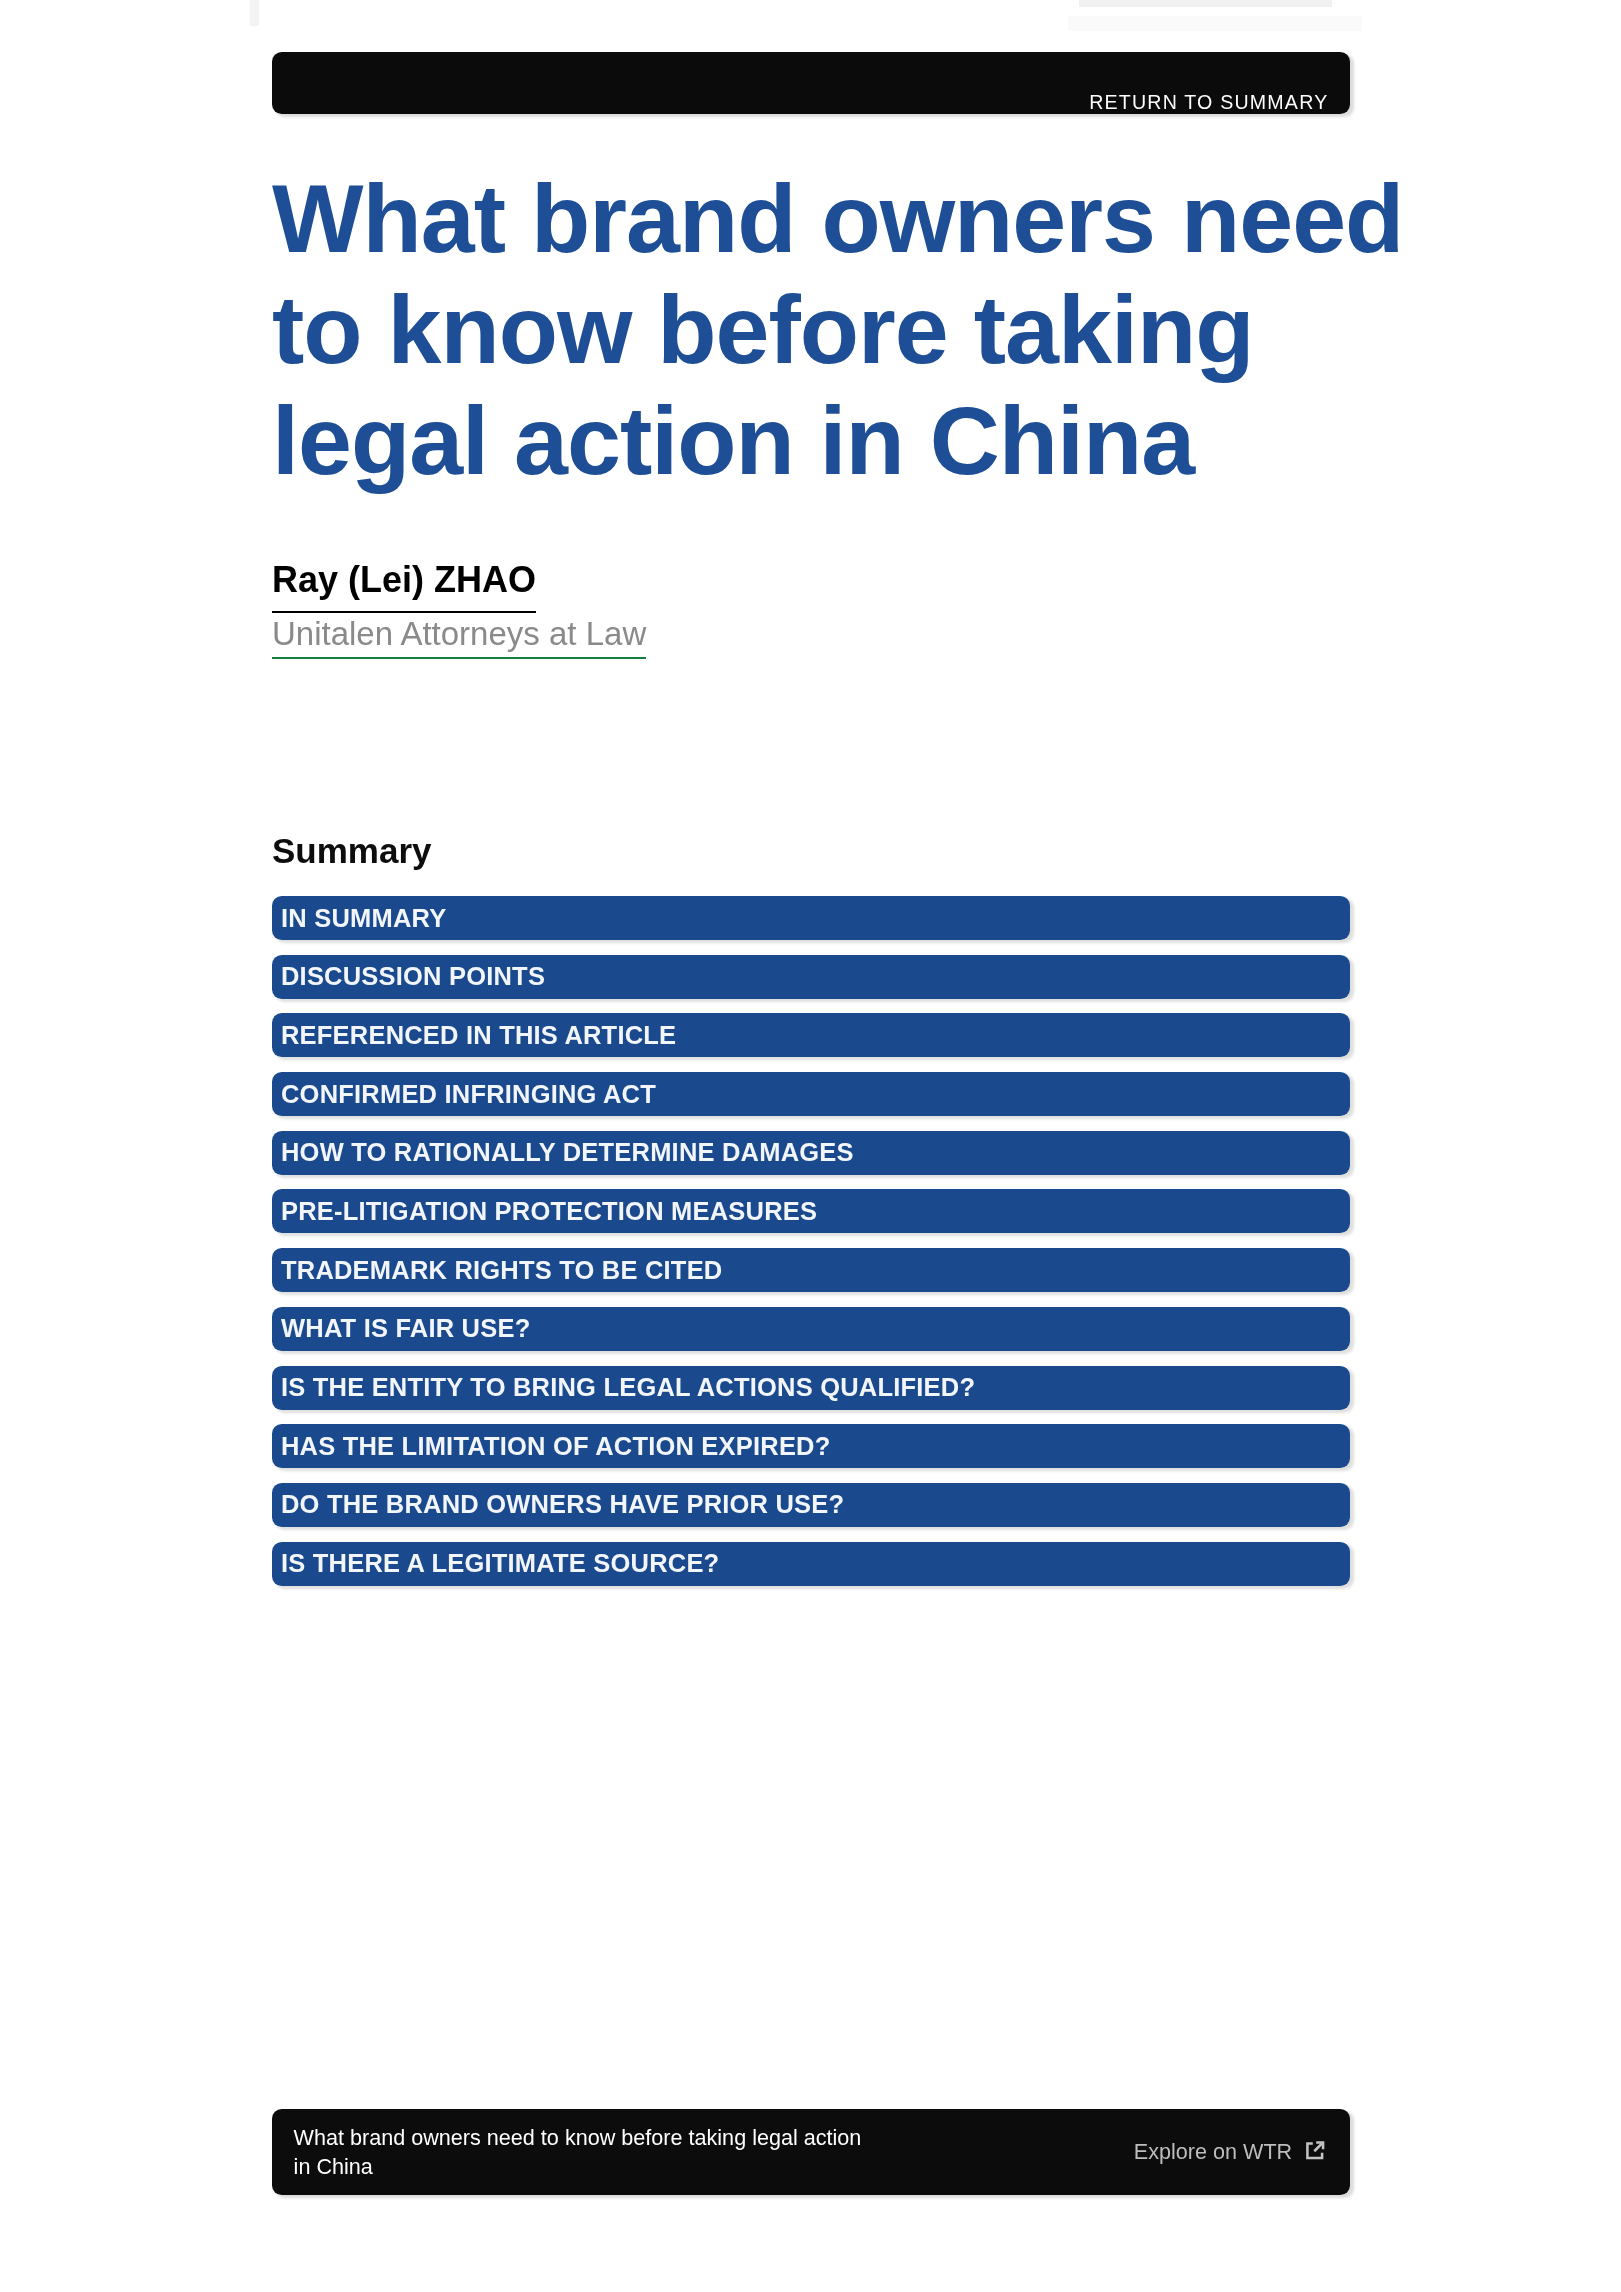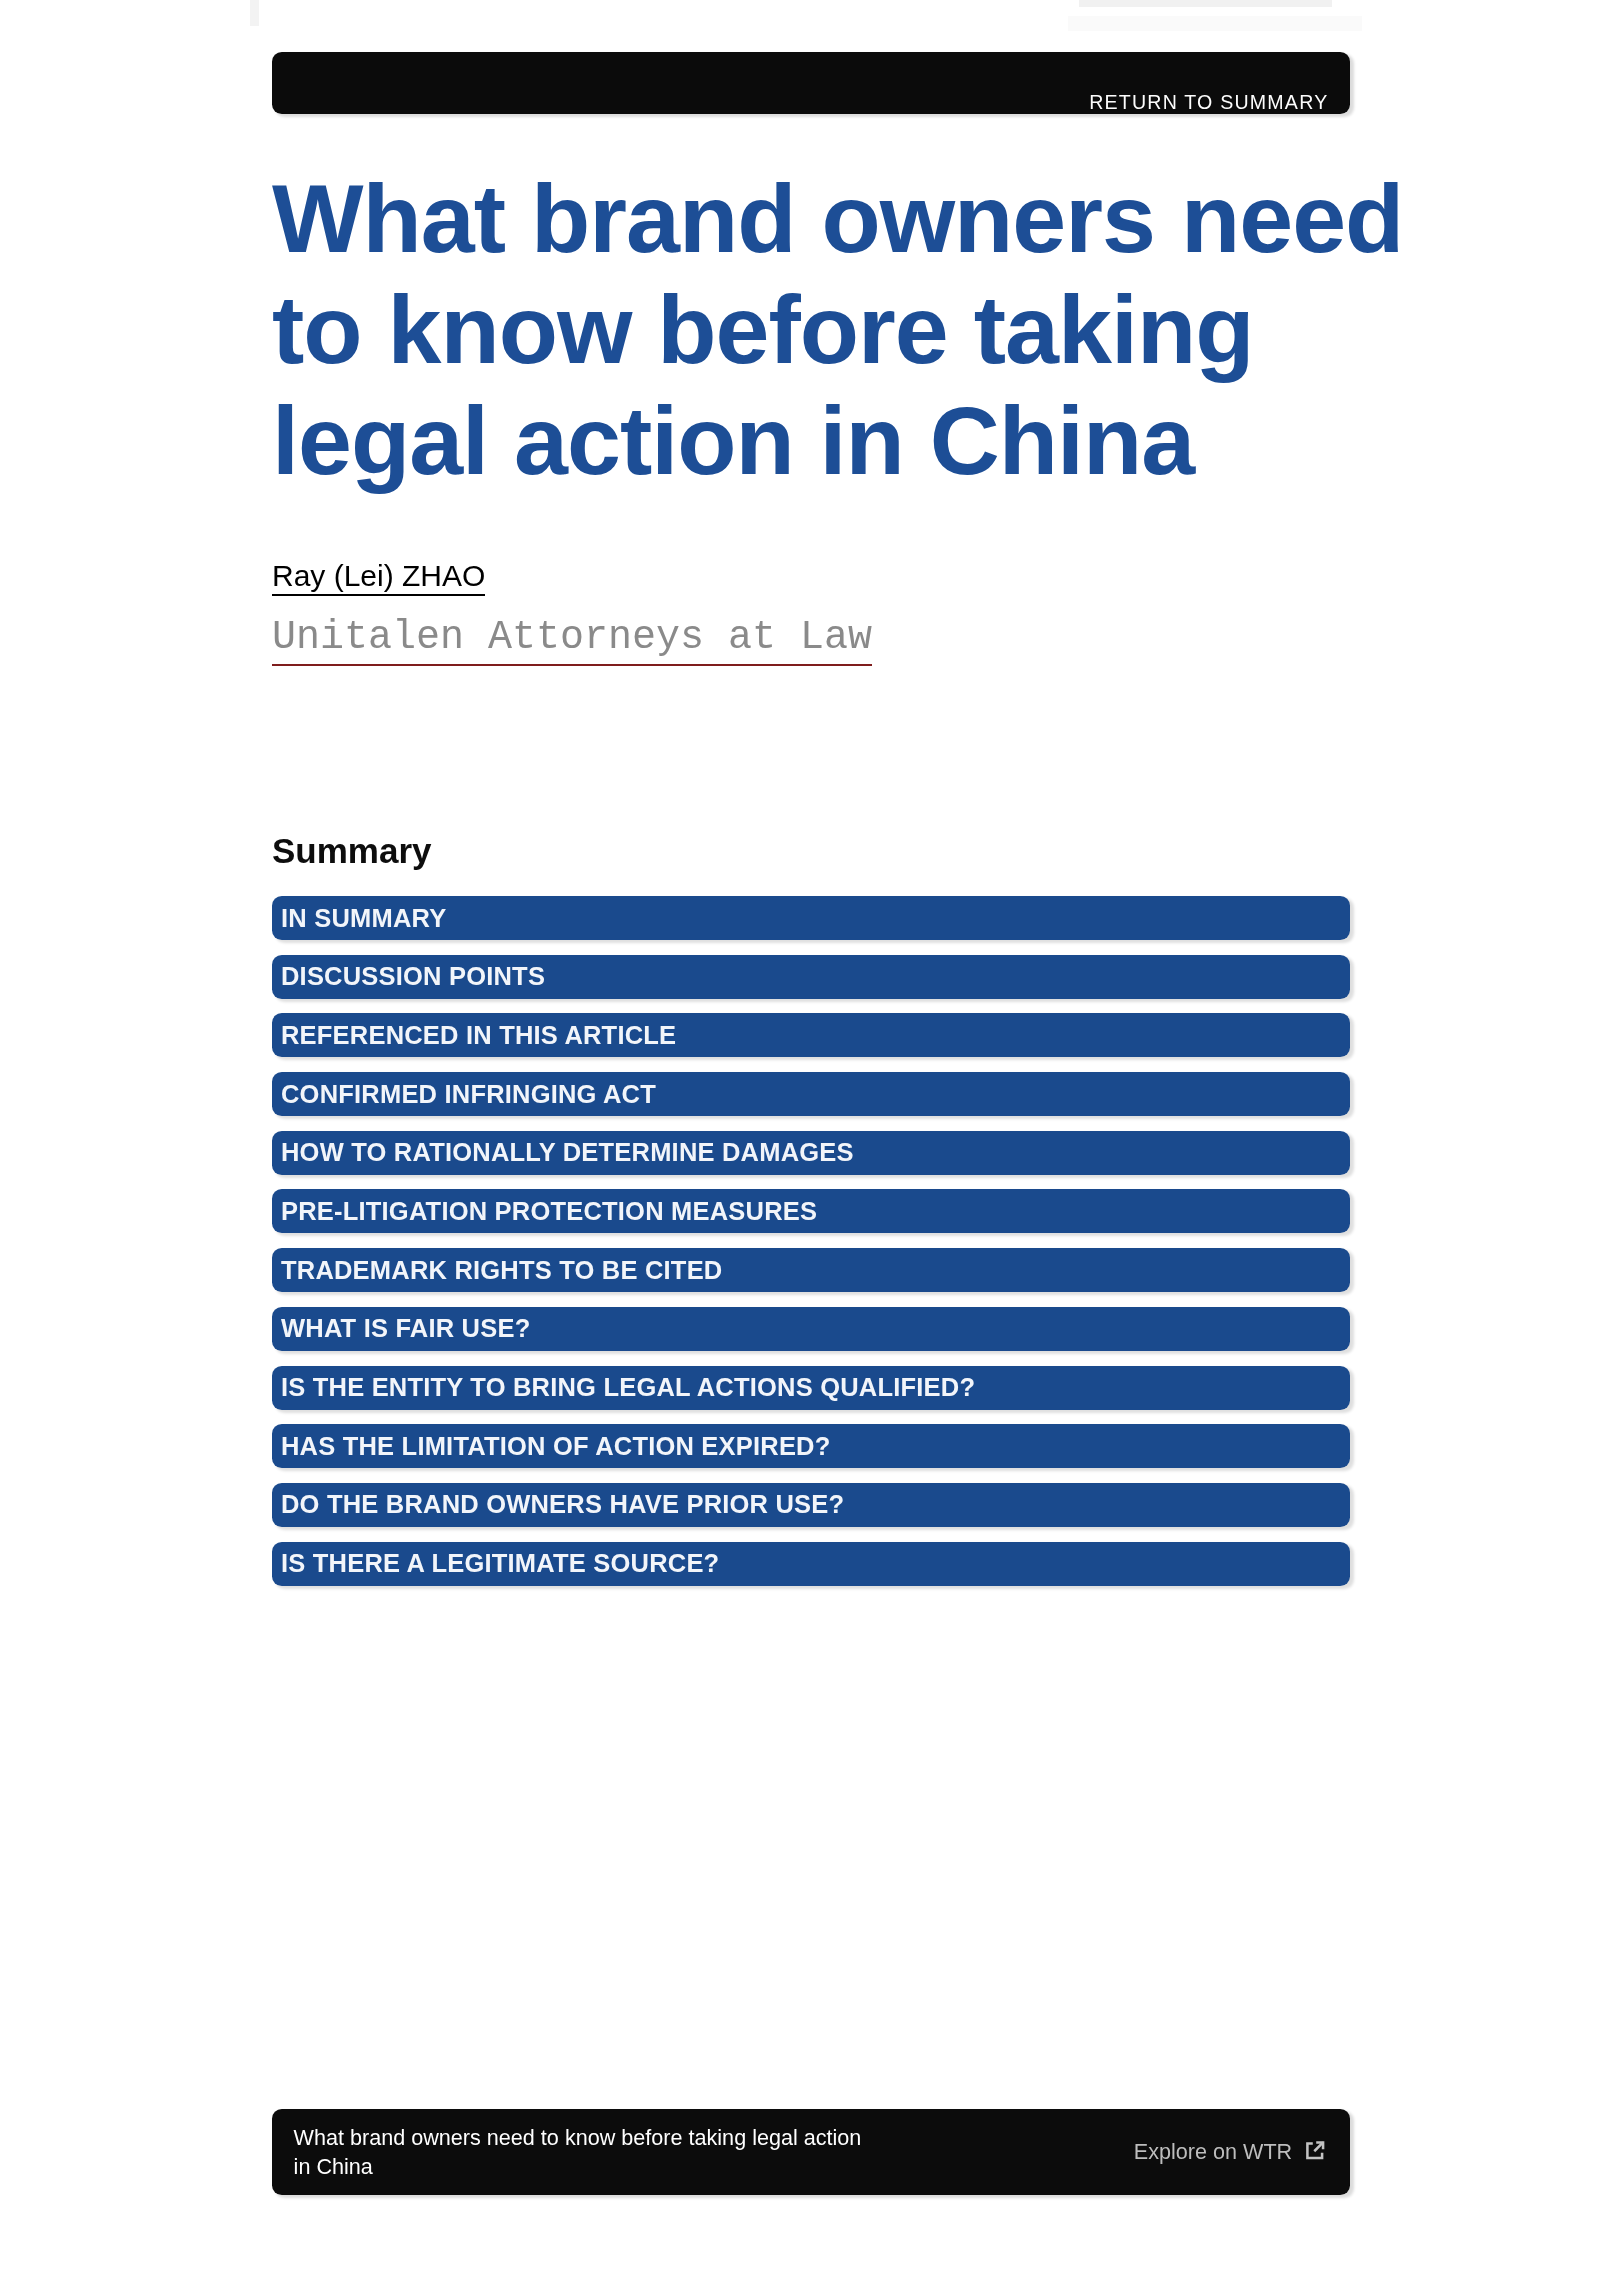--- a/index.html
+++ b/index.html
@@ -36,29 +36,28 @@
 
   .article-title{
     top:163px;width:1137px;
     color:var(--title-blue);
     font-size:97px;font-weight:700;line-height:111px;
     white-space:pre-line;letter-spacing:-1px;
   }
 
   .author-line{position:absolute;left:272px;}
   .author-name{
-    top:559px;font-size:30px;font-weight:400;color:#000;
-    border-bottom:2.9px solid #000;padding-bottom:1px;display:inline-block;
+    top:559px;font-size:36px;font-weight:700;color:#000;
+    border-bottom:2.9px solid #000;padding-bottom:10px;display:inline-block;
     cursor:pointer;
   }
   .author-firm{
-    top:615px;font-size:40px;font-weight:400;color:var(--muted-gray);
-    border-bottom:2px solid #7f1d1d;padding-bottom:3.9px;display:inline-block;
+    top:615px;font-size:33px;font-weight:400;color:var(--muted-gray);
+    border-bottom:2px solid #15803d;padding-bottom:3.9px;display:inline-block;
     cursor:pointer;
-    font-family:Liberation Mono, monospace;
   }
 
   .summary-heading{
     position:absolute;left:272px;top:831px;
     font-size:35px;font-weight:700;color:#0d0d0d;
   }
 
   .summary-list{top:896px;}
   .summary-bar{
     height:44px;margin-bottom:14.7px;border-radius:9.8px;

